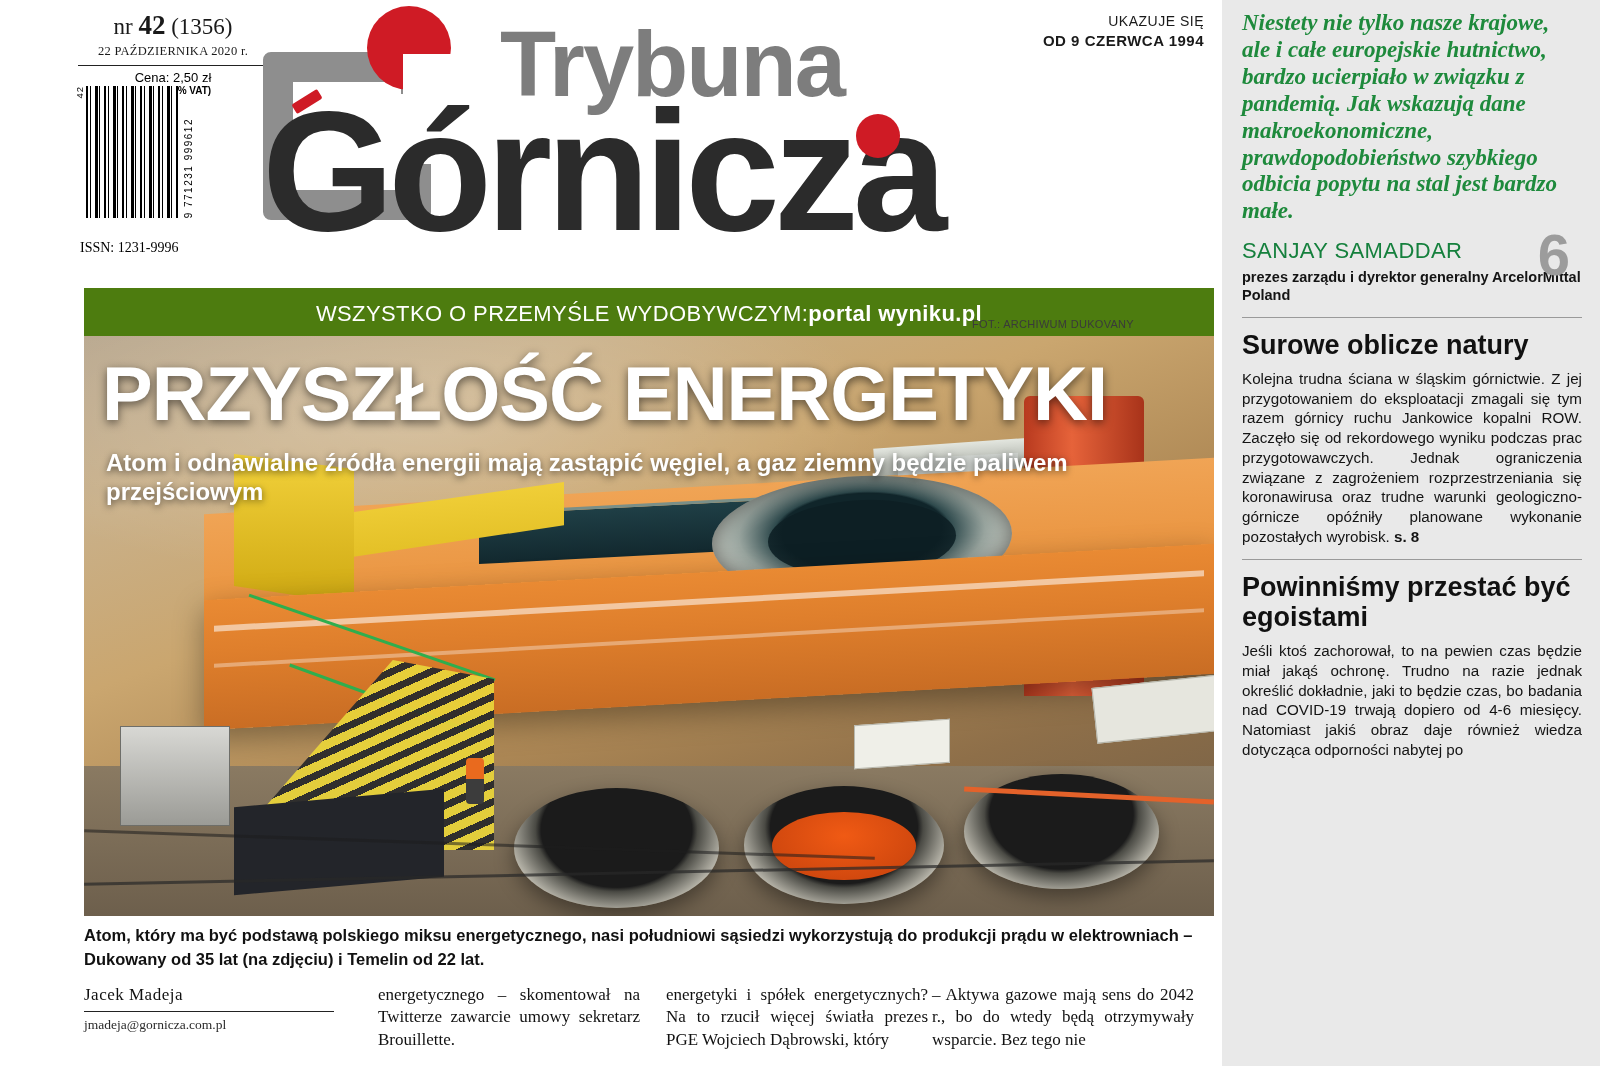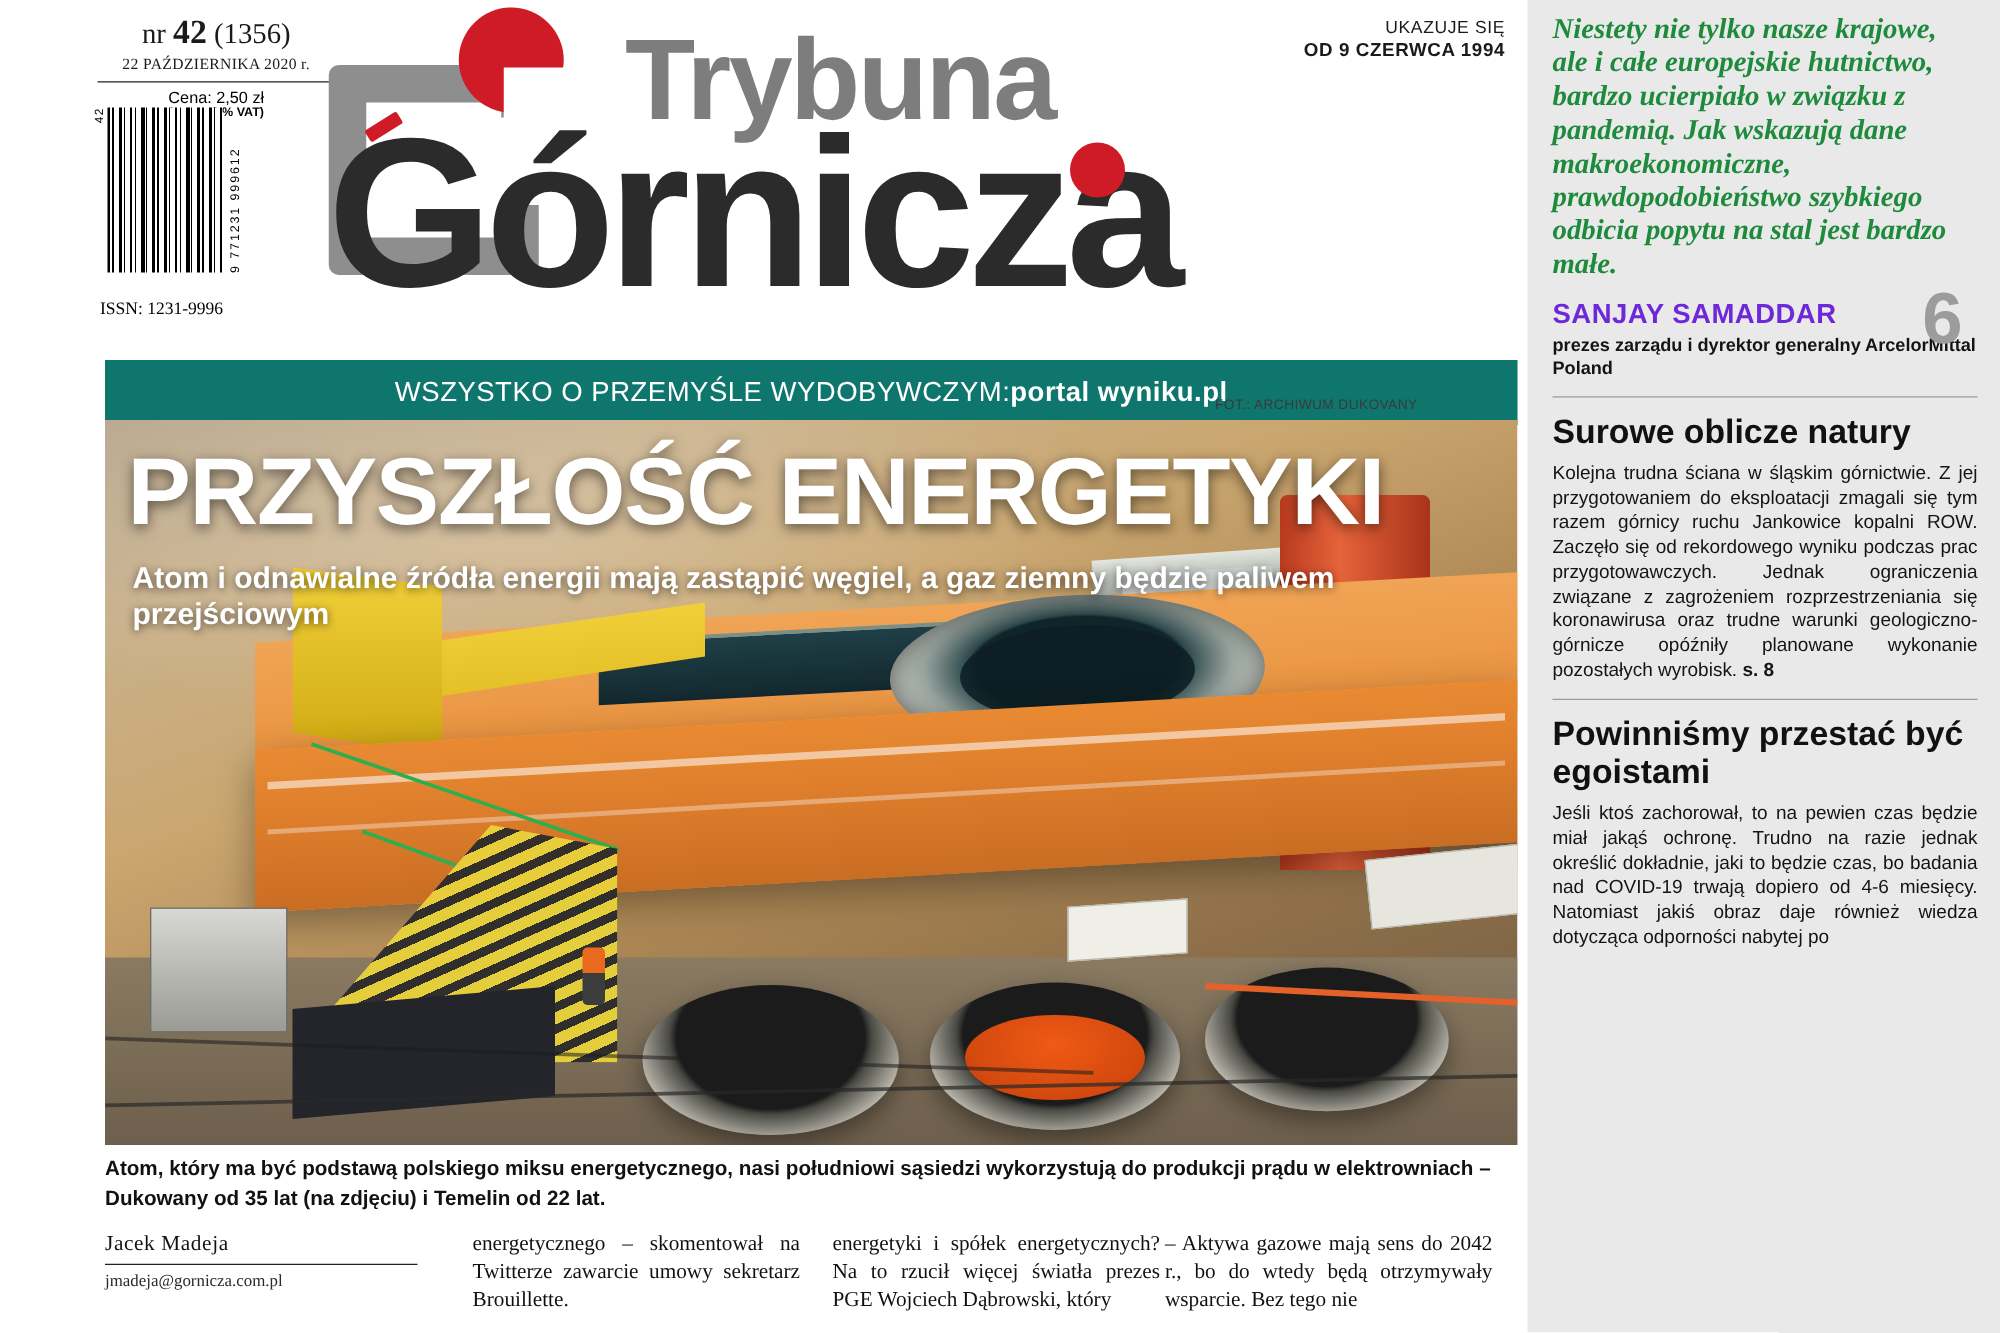--- a/index.html
+++ b/index.html
@@ -77,21 +77,21 @@
     transform: rotate(-32deg); border-radius: 2px;
   }
 
   .ukazuje { position:absolute; right: 18px; top: 12px; text-align:right; font-size: 14px;
     font-family:"Liberation Sans", sans-serif; color:#1a1a1a; line-height:1.35; letter-spacing:0.5px; }
   .ukazuje .l2 { font-weight:700; font-size:15px; }
 
   
   #banner {
     position:absolute; left: 84px; top: 288px; width: 1130px; height: 52px;
-    background:#0f766e; color:#fff; display:flex; align-items:center; justify-content:center;
+    background:#4d7c0f; color:#fff; display:flex; align-items:center; justify-content:center;
     font-size: 22px; letter-spacing: 0.4px;
   }
   #banner b { font-weight:700; }
 
   
   #hero { position:absolute; left: 84px; top: 336px; width: 1130px; height: 580px; overflow:hidden; }
   .photo-bg {
     position:absolute; inset:0;
     background:
       radial-gradient(ellipse 60% 40% at 30% 15%, rgba(255,255,255,.22), rgba(0,0,0,0) 70%),
@@ -249,22 +249,22 @@
   
   .rr-quote {
     position: relative; margin: 10px 18px 0 20px;
     font-family:"Liberation Serif", serif; font-style: italic; font-weight:700;
     font-size: 23px; line-height: 1.17; color:#1e8a3c;
   }
   .rr-person {
     margin: 14px 18px 0 20px; position:relative;
   }
   .rr-person .pname {
-    font-family:"Liberation Sans", sans-serif; font-weight:700; font-size: 22px;
-    color:#6d28d9; line-height: 1.05; letter-spacing: .4px;
+    font-family:"Liberation Sans", sans-serif; font-weight:400; font-size: 22px;
+    color:#15803d; line-height: 1.05; letter-spacing: .4px;
   }
   .rr-person .prole {
     margin-top: 6px; font-family:"Liberation Sans", sans-serif; font-weight:700;
     font-size: 14.5px; color:#141414; line-height: 1.25;
   }
   .rr-pageno {
     position:absolute; right: 12px; top: -18px;
     font-family:"Liberation Sans", sans-serif; font-weight:700; font-size: 58px; color:#9c9c9c;
   }
   .rr-hr { border-top: 1px solid #9a9a9a; margin: 12px 18px 0 20px; }

